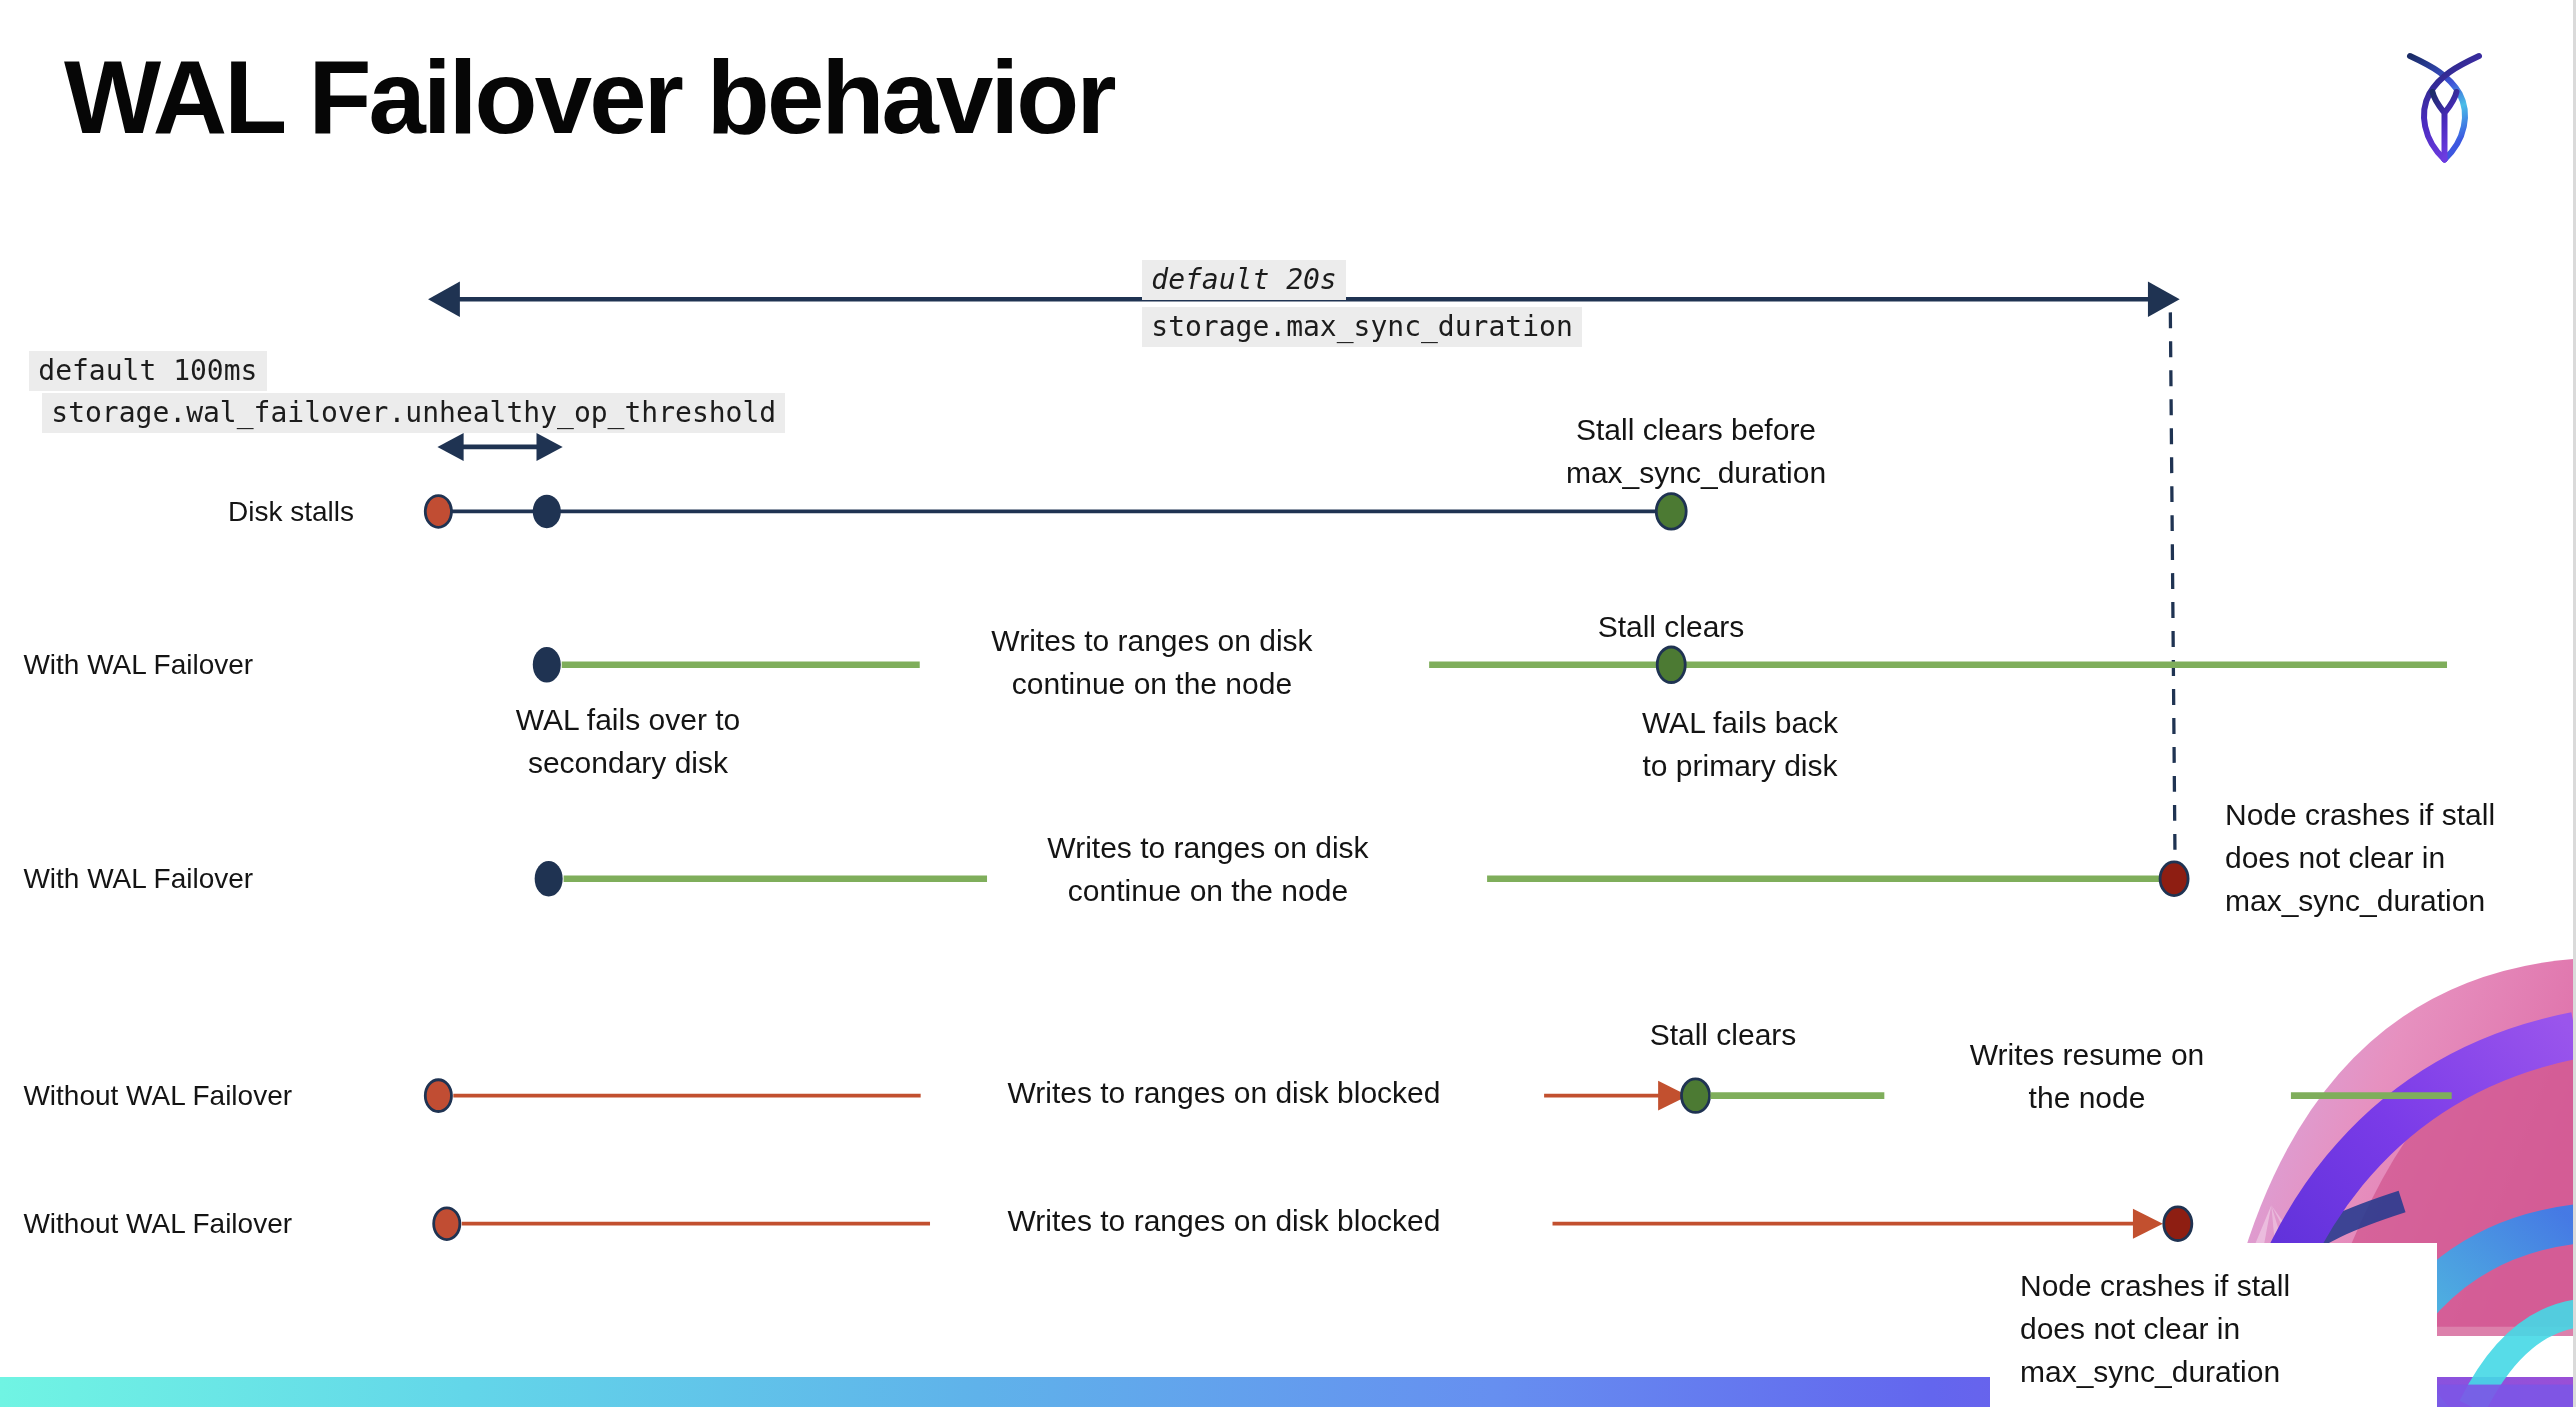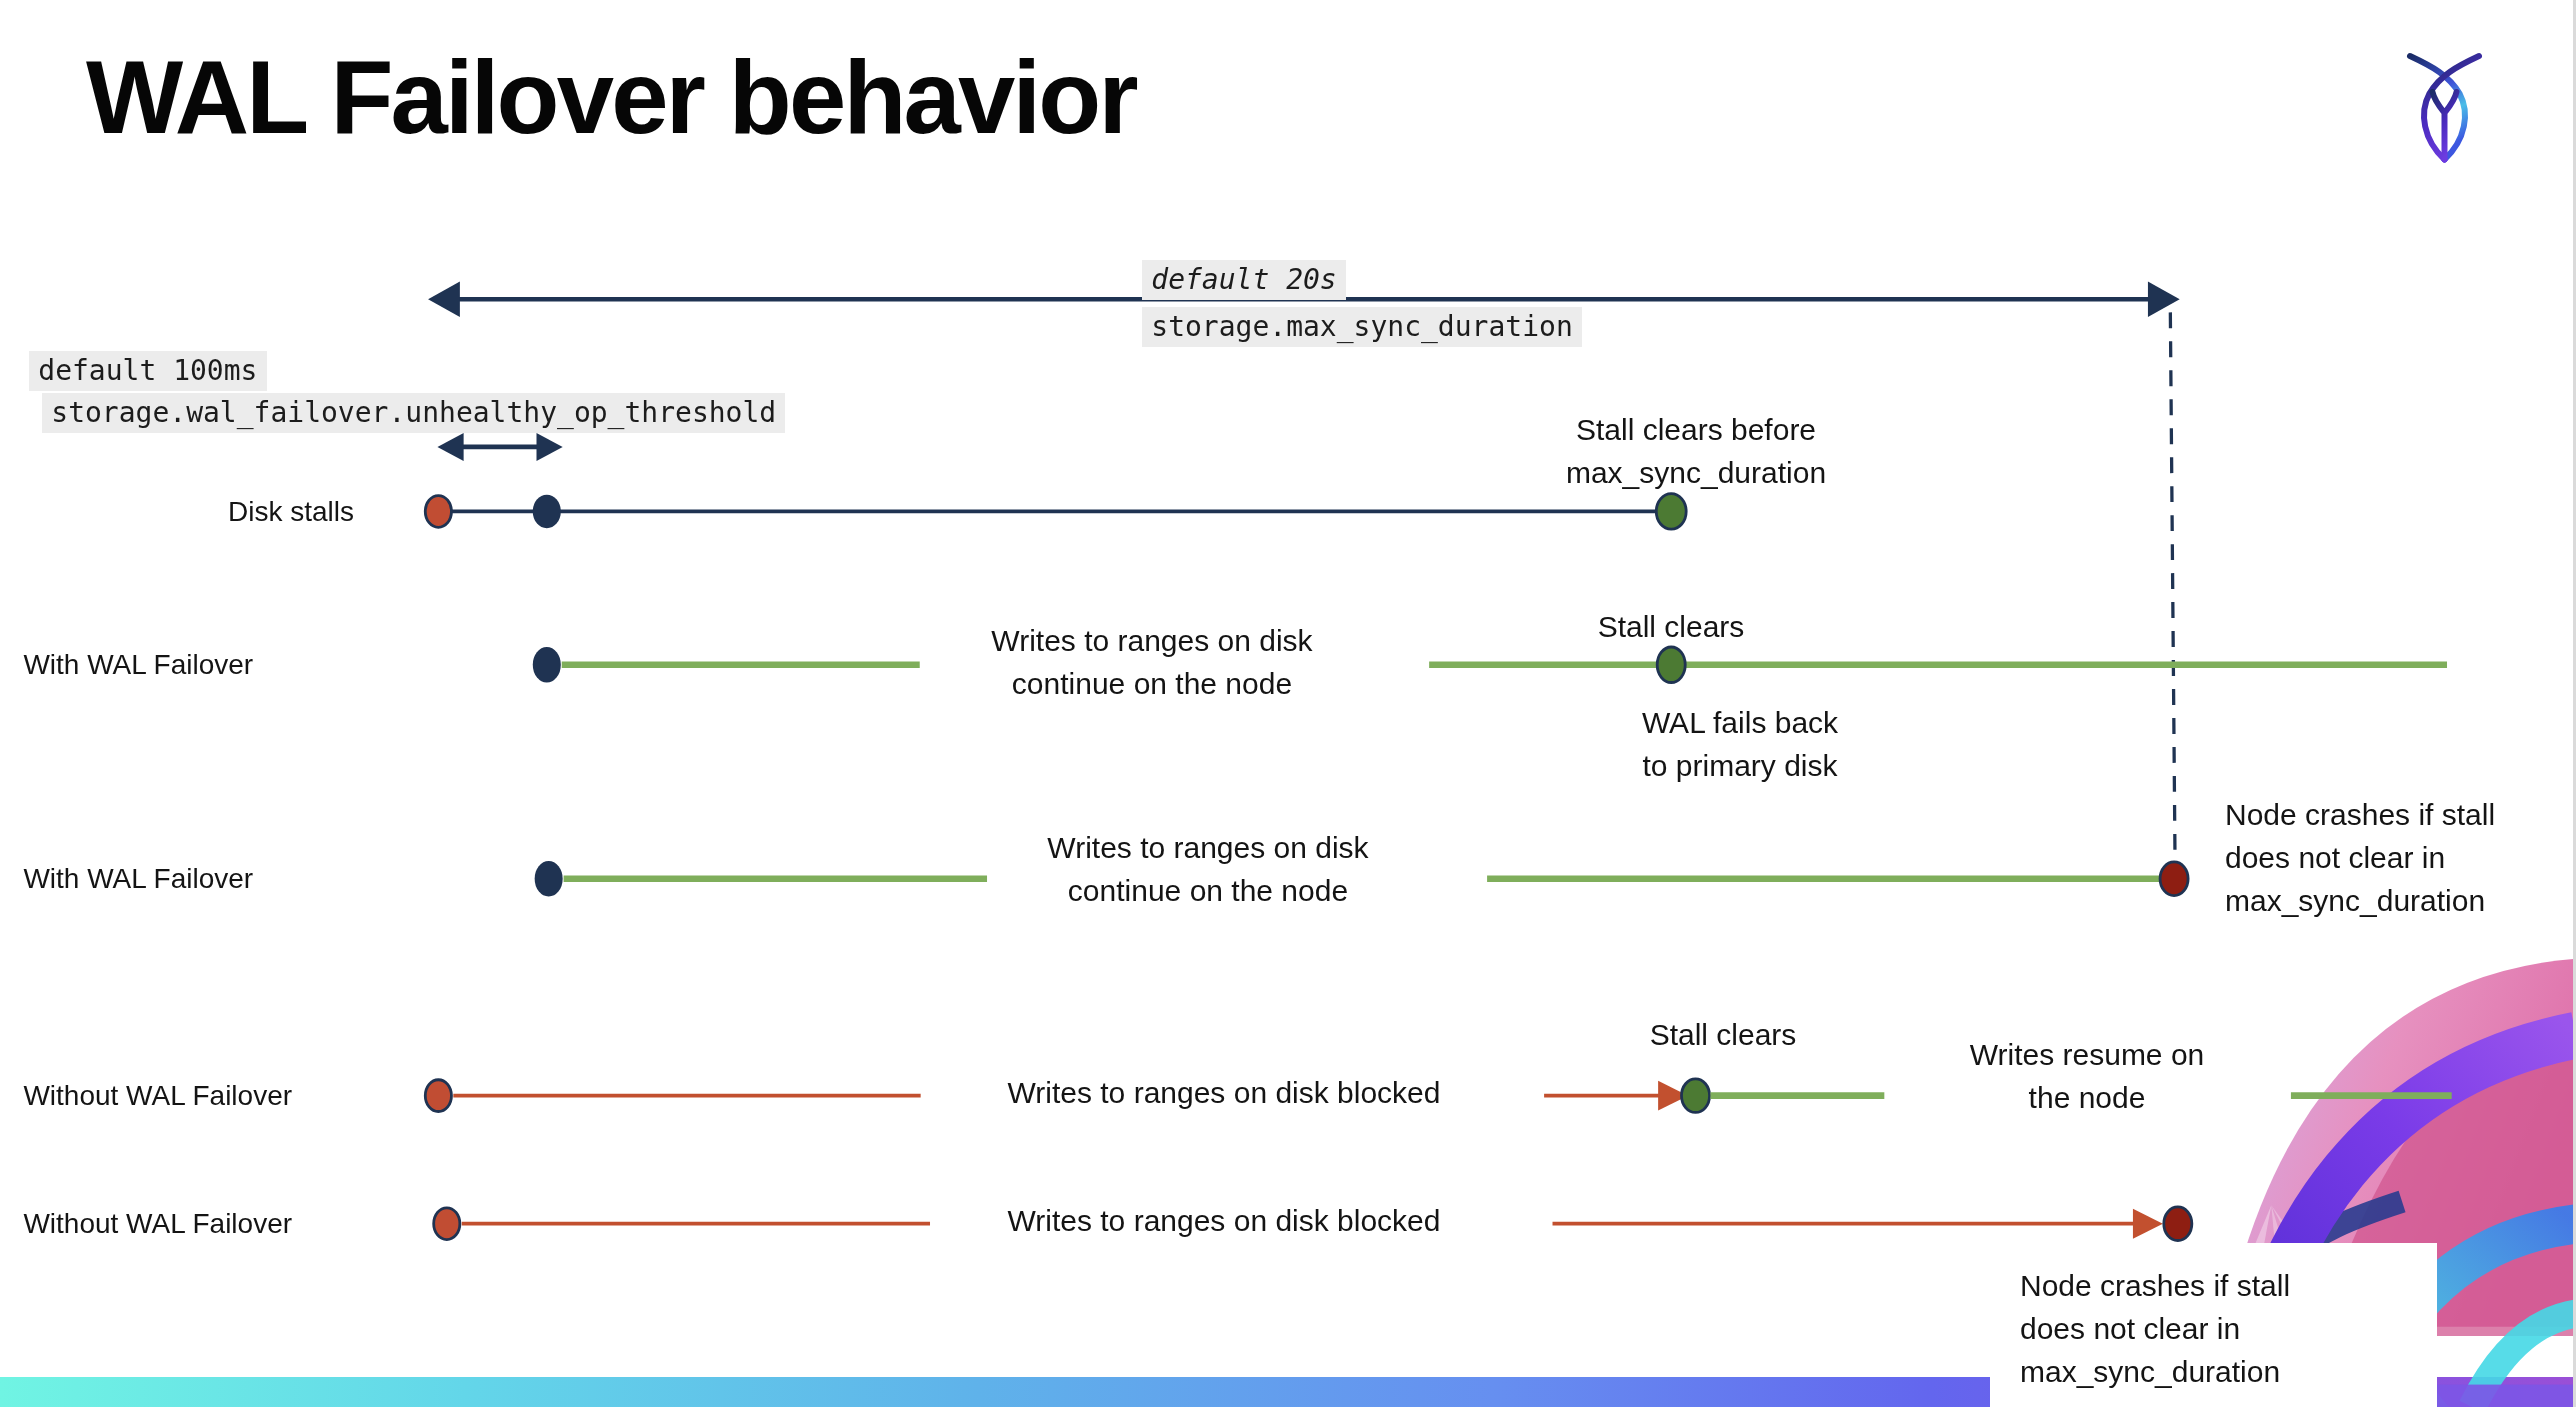--- a/index.html
+++ b/index.html
@@ -6,21 +6,21 @@
     --navy:#1F3352; --green-line:#7FAE5B; --green-dot:#4C7A33;
     --red-line:#C2502F; --red-dot:#C14D33; --dark-red:#8E1E12;
     --ink:#141414; --code-bg:#ECECEC;
   }
   *{margin:0;padding:0;box-sizing:border-box;}
   html,body{width:2576px;height:1408px;background:#fff;overflow:hidden;
     font-family:"Liberation Sans",sans-serif;color:var(--ink);}
   .stage{position:relative;width:2576px;height:1408px;background:#fff;overflow:hidden;}
 
   .title{position:absolute;left:64px;top:39px;font-size:103px;font-weight:bold;
-    letter-spacing:-2.8px;color:#060606;white-space:nowrap;margin-left:22px;}
+    letter-spacing:-2.8px;color:#060606;white-space:nowrap;}
 
   .code{position:absolute;font-family:"DejaVu Sans Mono",monospace;font-size:28px;
     line-height:36px;background:var(--code-bg);color:#1c1c1c;padding:1.9px 9.3px;
     white-space:pre;z-index:6;}
 
   .row-label{position:absolute;font-size:28px;line-height:43px;color:var(--ink);
     white-space:nowrap;z-index:6;}
 
   .ann{position:absolute;font-size:30px;line-height:43px;color:var(--ink);
     white-space:pre-line;text-align:center;transform:translateX(-50%);z-index:6;}
@@ -157,20 +157,22 @@
 
   <div class="row-label" style="left:228px;top:490px;">Disk stalls</div>
   <div class="row-label" style="left:23.4px;top:643px;">With WAL Failover</div>
   <div class="row-label" style="left:23.4px;top:857px;">With WAL Failover</div>
   <div class="row-label" style="left:23.4px;top:1074px;">Without WAL Failover</div>
   <div class="row-label" style="left:23.4px;top:1202px;">Without WAL Failover</div>
 
   <div class="ann" style="left:1696px;top:408px;">Stall clears before
 max_sync_duration</div>
 
+  <div class="ann" style="left:628px;top:698px;">WAL fails over to
+secondary disk</div>
   <div class="ann" style="left:1152px;top:619px;">Writes to ranges on disk
 continue on the node</div>
   <div class="ann" style="left:1671px;top:605px;">Stall clears</div>
   <div class="ann" style="left:1696px;top:701px;margin-left:44px;">WAL fails  back
 to primary disk</div>
 
   <div class="ann" style="left:1208px;top:826px;">Writes to ranges on disk
 continue on the node</div>
   <div class="ann align-left" style="left:2225px;top:793px;">Node crashes if stall
 does not clear in

